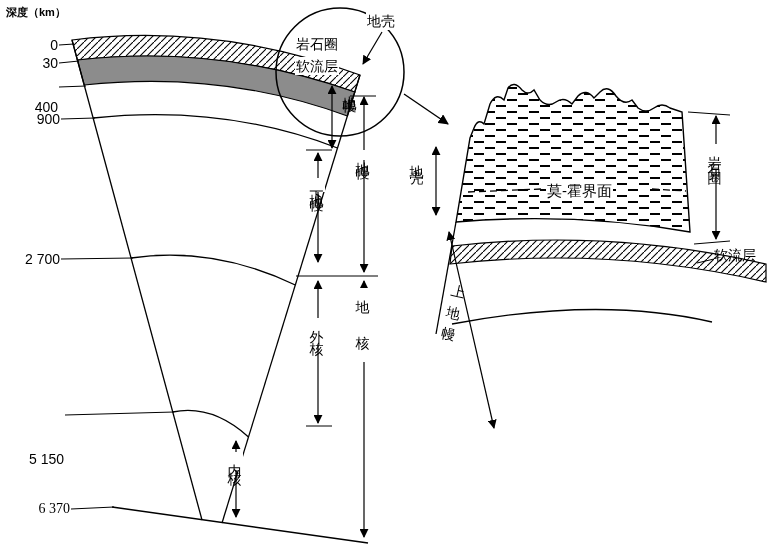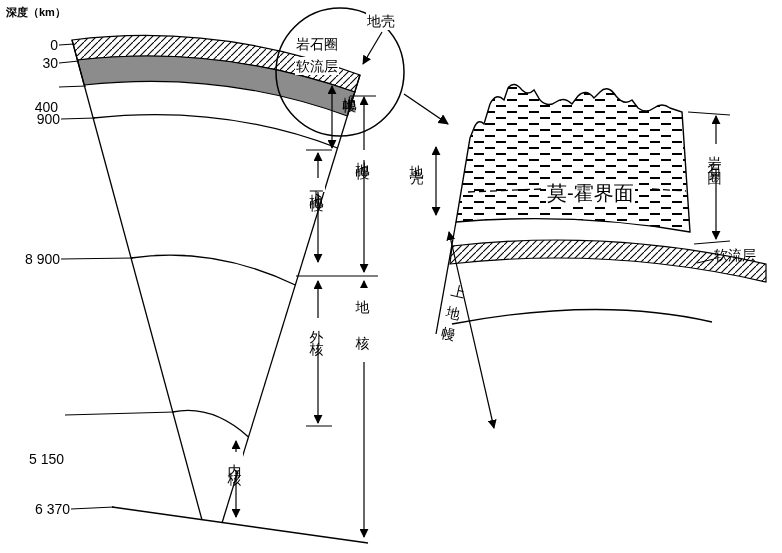--- a/index.html
+++ b/index.html
@@ -118,33 +118,33 @@
       <path d="M714,259 L697,263" stroke-width="1"></path>
     </g>
   </svg>
 
   <div class="h title" style="left:6px;top:6px;">深度（km）</div>
 
   <div class="h num" style="left:30px;top:37px;width:28px;">0</div>
   <div class="h num" style="left:24px;top:55px;width:34px;">30</div>
   <div class="h num" style="left:18px;top:79px;width:40px;margin-top:20px;">400</div>
   <div class="h num" style="left:20px;top:111px;width:40px;">900</div>
-  <div class="h num" style="left:10px;top:251px;width:50px;">8 900</div>
+  <div class="h num" style="left:10px;top:251px;width:50px;">2 700</div>
   <div class="h num" style="left:14px;top:407px;width:50px;margin-top:44px;">5 150</div>
-  <div class="h num" style="left:20px;top:501px;width:50px;">6 370</div>
+  <div class="h num" style="left:20px;top:501px;width:50px;font-family:Liberation Serif, serif;">6 370</div>
 
   <div class="h wbg" style="left:366px;top:12px;">地壳</div>
   <div class="h wbg" style="left:295px;top:35px;">岩石圈</div>
   <div class="h wbg" style="left:295px;top:57px;">软流层</div>
   <div class="v ls2" style="left:343px;top:84px;">上地幔</div>
   <div class="v wbg ls4" style="left:355px;top:150px;">地幔</div>
   <div class="v wbg ls4" style="left:309px;top:178px;">下地幔</div>
   <div class="v wbg ls12" style="left:309px;top:318px;">外核</div>
   <div class="v wbg ls36" style="left:355px;top:288px;">地核</div>
   <div class="v wbg ls8" style="left:227px;top:452px;">内核</div>
 
   <div class="v ls6" style="left:410px;top:154px;">地壳</div>
-  <div class="h wbg" style="left:546px;top:181px;font-size:20px;">莫-霍界面</div>
+  <div class="h wbg" style="left:546px;top:181px;font-size:15px;">莫-霍界面</div>
   <div class="v wbg ls8" style="left:707px;top:144px;">岩石圈</div>
   <div class="h" style="left:714px;top:247px;">软流层</div>
   <div class="v ls22 rot13" style="left:456px;top:272px;">上地幔</div>
 
 </div>
 
 </body></html>

